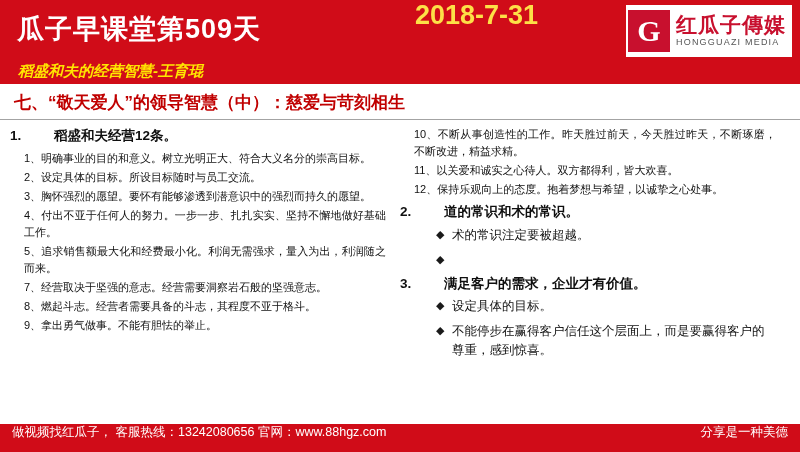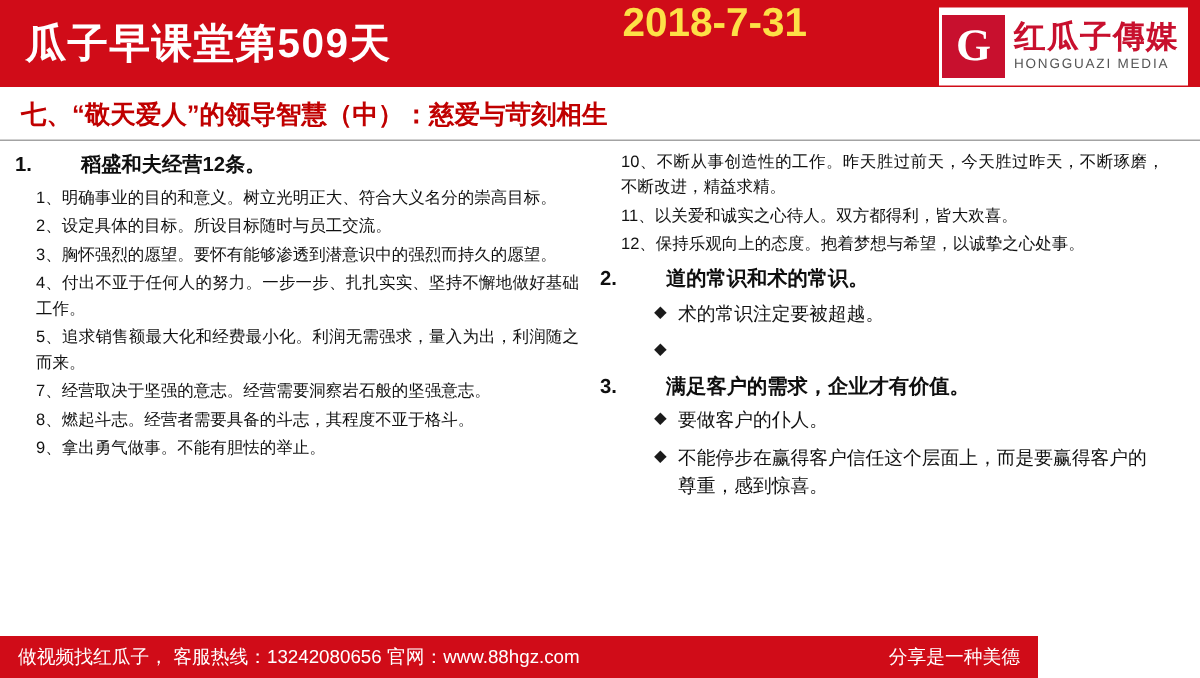--- a/index.html
+++ b/index.html
@@ -82,22 +82,22 @@
     margin:0 0 6px 0;padding-left:36px;
   }
   .bullet .dia{
     flex:none;width:16px;color:#1a1a1a;font-size:11px;line-height:1.55;
   }
   .bullet .btxt{flex:1;}
   .bullet.bold .btxt{font-weight:bold;}
 
   
   .footer{
-    position:absolute;left:0;bottom:0;width:692px;height:28px;
-    background:#d00c18;display:flex;align-items:center;
+    position:absolute;left:0;bottom:0;width:800px;height:28px;
+    background:#d00c18;display:flex;
     justify-content:space-between;padding:0 12px;box-sizing:border-box;
   }
   .footer-left{color:#ffffff;font-size:12.5px;}
   .footer-right{color:#ffffff;font-size:12.5px;}
 </style>
 </head>
 <body>
 
 <div class="page">
 
@@ -106,20 +106,25 @@
     <div class="header-date">2018-7-31</div>
     <div class="logo-box">
       <div class="logo-mark">G</div>
       <div class="logo-text">
         <div class="logo-cn">红瓜子傳媒</div>
         <div class="logo-en">HONGGUAZI MEDIA</div>
       </div>
     </div>
   </div>
 
+  <div class="subhead">
+    <div class="subhead-inner">
+      <div class="subhead-text">稻盛和夫的经营智慧-王育琨</div>
+    </div>
+  </div>
 
   <div class="section-title">七、“敬天爱人”的领导智慧（中）：慈爱与苛刻相生</div>
 
   <div class="body">
 
     <div class="col">
       <div class="lvl1">
         <span class="num">1.</span>
         <span class="txt indent">稻盛和夫经营12条。</span>
       </div>
@@ -149,21 +154,21 @@
       <div class="bullet">
         <span class="dia">◆</span>
       </div>
 
       <div class="lvl1">
         <span class="num">3.</span>
         <span class="txt indent">满足客户的需求，企业才有价值。</span>
       </div>
       <div class="bullet">
         <span class="dia">◆</span>
-        <span class="btxt">要做客户的仆人。</span>
+        <span class="btxt">设定具体的目标。</span>
       </div>
       <div class="bullet">
         <span class="dia">◆</span>
         <span class="btxt">不能停步在赢得客户信任这个层面上，而是要赢得客户的尊重，感到惊喜。</span>
       </div>
     </div>
   </div>
 
   <div class="footer">
     <div class="footer-left">做视频找红瓜子，   客服热线：13242080656   官网：www.88hgz.com</div>

